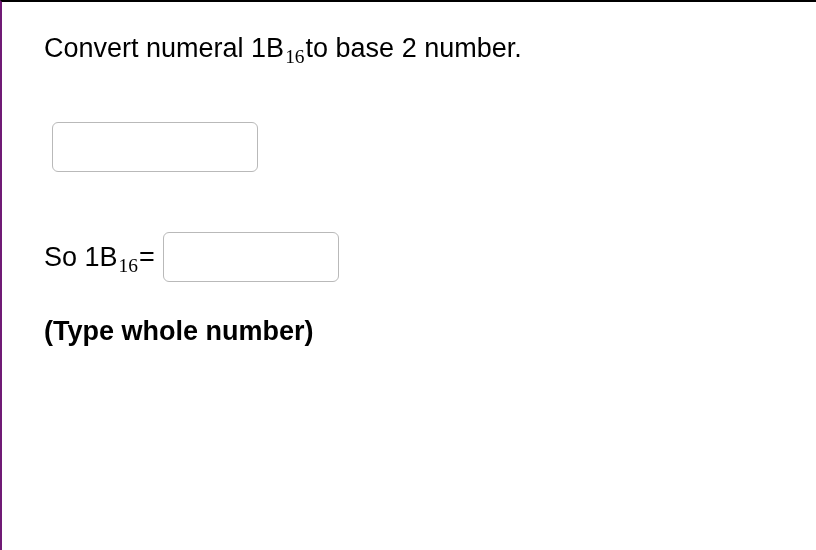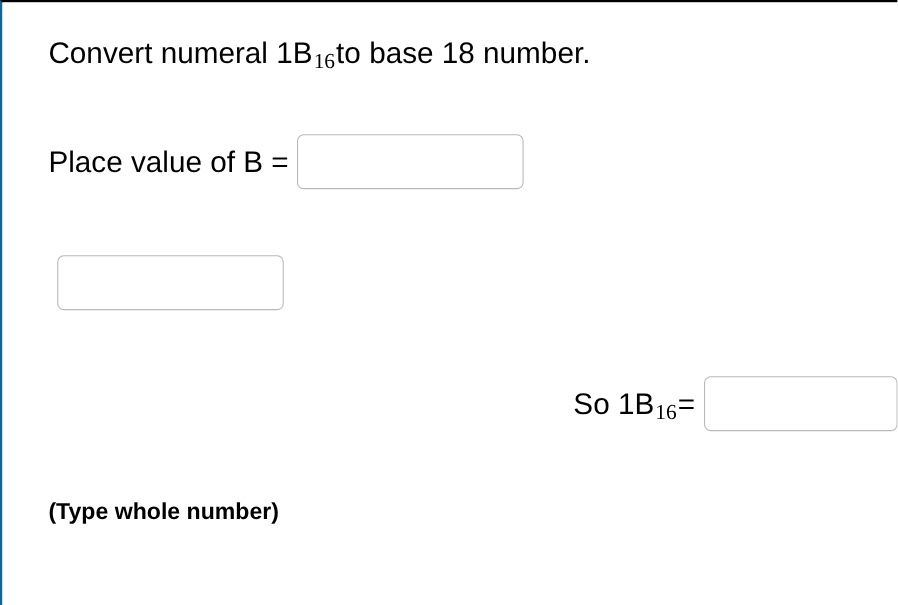--- a/index.html
+++ b/index.html
@@ -7,35 +7,35 @@
     padding: 0;
     width: 816px;
     height: 550px;
     background: #ffffff;
     font-family: "Segoe UI", "Helvetica Neue", Arial, sans-serif;
   }
   .panel {
     box-sizing: border-box;
     width: 816px;
     height: 550px;
-    border-left: 2px solid #0369a1;
+    border-left: 2px solid #701a75;
     border-top: 2px solid #000;
-    padding: 30px 0 0 42px;
+    padding: 30px 16px 0 42px;
     color: #000;
   }
   .line {
     display: flex;
     align-items: center;
     font-size: 27px;
     line-height: 1.2;
   }
   .q-line   { margin-bottom: 58px; }
   .row1     { margin-bottom: 60px; }
   .row2     { margin-bottom: 60px; }
-  .row3     { margin-bottom: 62px; justify-content: flex-end; }
+  .row3     { margin-bottom: 34px; }
   .sub {
     font-size: 0.72em;
     position: relative;
     top: 0.42em;
     margin: 0 1px;
     font-family: Liberation Serif, serif;
   }
   .answer-input {
     box-sizing: border-box;
     height: 50px;
@@ -43,39 +43,35 @@
     border-radius: 6px;
     background: #fff;
     font-size: 22px;
     padding: 0 10px;
     margin-left: 8px;
     outline: none;
   }
   .w-206 { width: 206px; }
   .w-176 { width: 176px; }
   .hint {
-    font-size: 21px;
+    font-size: 27px;
     font-weight: 600;
   }
 </style>
 </head>
 <body>
 
 <div class="panel">
 
   <div class="line q-line">
     <span>Convert numeral 1B</span>
     <span class="sub">16</span>
-    <span> to base 18 number.</span>
+    <span> to base 2 number.</span>
   </div>
 
-  <div class="line row1">
-    <span>Place value of B = </span>
-    <input type="text" class="answer-input w-206" value="" style="">
-  </div>
 
   <div class="line row2">
     <input type="text" class="answer-input w-206" value="" style="">
   </div>
 
   <div class="line row3">
     <span>So 1B</span>
     <span class="sub">16</span>
     <span> = </span>
     <input type="text" class="answer-input w-176" value="" style="">

